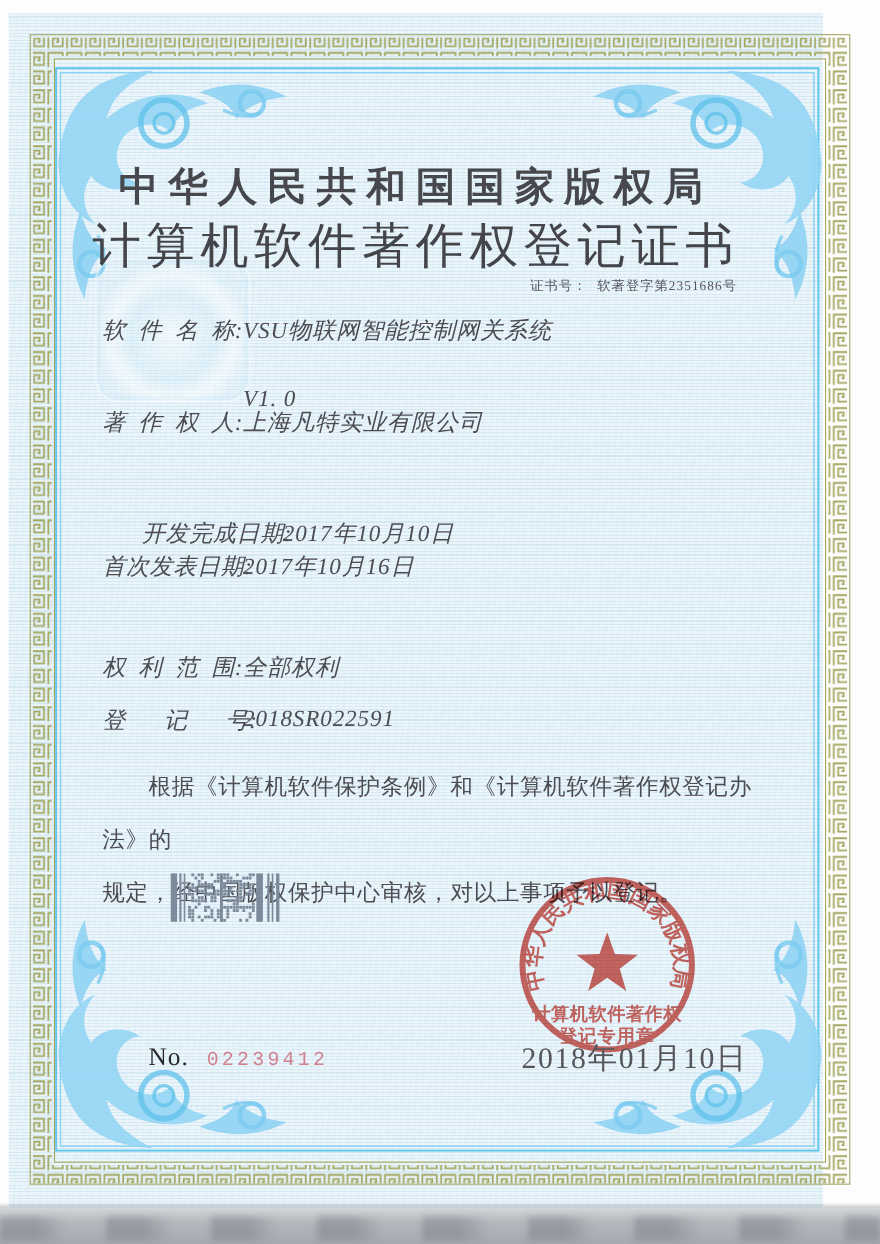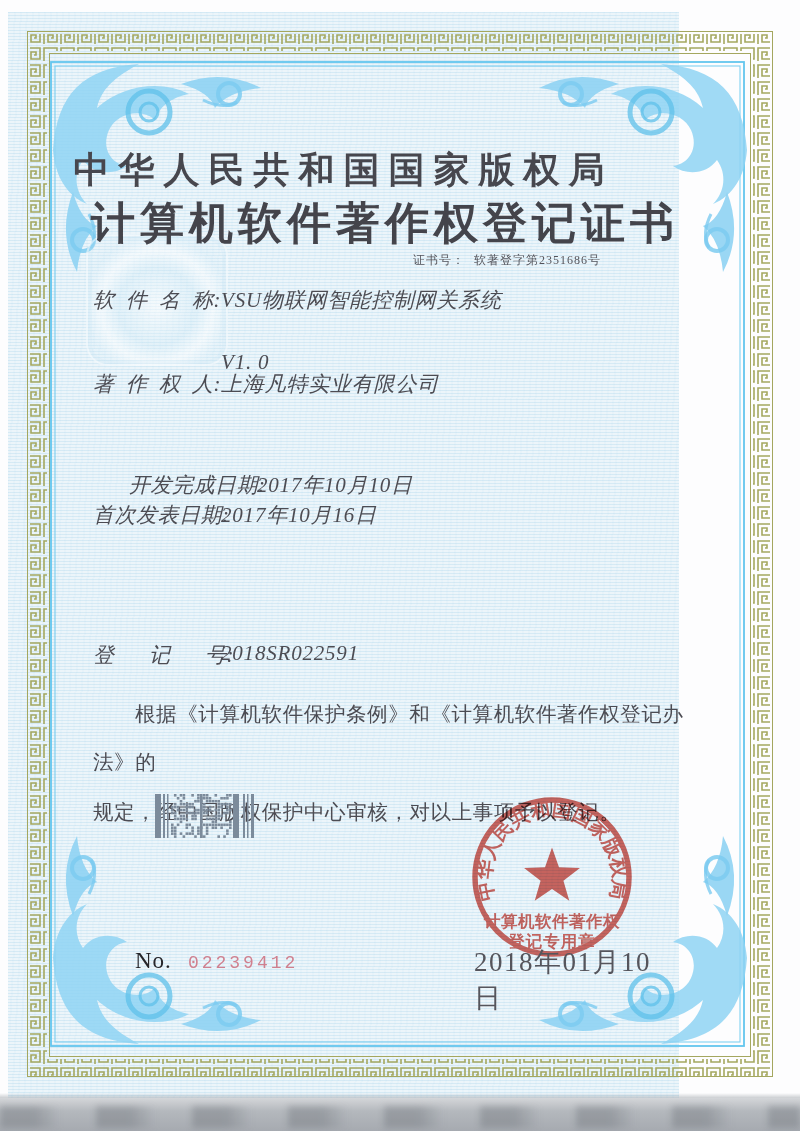--- a/index.html
+++ b/index.html
@@ -2,21 +2,21 @@
 <html><head>
 <meta charset="utf-8">
 <style>
   * { margin:0; padding:0; box-sizing:border-box; }
   html,body { width:800px; height:1131px; background:#fbfbfc; }
   body { font-family:"Liberation Serif","DejaVu Serif",serif; }
   .photo { position:relative; width:800px; height:1131px; overflow:hidden; background:#fdfdfe; }
 
   
   .paper {
-    position:absolute; left:8px; top:12px; width:671px; height:1086px;
+    position:absolute; left:8px; top:12px; width:740px; height:1086px;
     background-color:#ecf5fa;
     background-image:
       repeating-linear-gradient(180deg, rgba(124,190,224,0.20) 0px, rgba(124,190,224,0.20) 1px, rgba(255,255,255,0) 1px, rgba(255,255,255,0) 3px),
       repeating-linear-gradient(93deg, rgba(150,205,235,0.06) 0px, rgba(150,205,235,0.06) 2px, rgba(255,255,255,0) 2px, rgba(255,255,255,0) 6px);
   }
   .deco-svg { position:absolute; left:0; top:0; }
 
   
   .watermark {
     position:absolute; left:78px; top:222px; width:142px; height:132px;
@@ -25,22 +25,22 @@
     box-shadow: inset 0 0 0 2px rgba(255,255,255,0.55), inset 0 0 0 6px rgba(198,228,243,0.25);
     opacity:.9;
   }
 
   
   .authority {
     position:absolute; left:0; right:0; top:134px; text-align:center;
     font-size:36px; font-weight:bold; letter-spacing:9px; color:#47474e;
   }
   .cert-title {
-    position:absolute; left:0; right:0; top:182px; text-align:right;
-    font-size:44px; font-weight:bold; letter-spacing:5px; color:#44444b;
+    position:absolute; left:0; right:0; top:182px; text-align:center;
+    font-size:44px; font-weight:normal; letter-spacing:5px; color:#44444b;
   }
   .certno-row {
     position:absolute; right:78px; top:240px;
     font-size:12px; color:#54545b; letter-spacing:1px;
   }
   .certno-row .lbl { margin-right:9px; }
 
   .field-row { position:absolute; left:85px; width:620px; height:30px; font-size:21px; color:#4c4c53;font-style:italic; }
   .field-row .lab { position:absolute; left:0; top:0; white-space:pre; letter-spacing:0.5px; }
   .field-row .val { position:absolute; left:128px; top:0; letter-spacing:0.8px; }
@@ -49,21 +49,21 @@
   .row-f3 { top:459px;margin-left:36px; }
   .row-f4 { top:489px; }
   .row-f5 { top:537px; }
   .row-f6 { top:581px; }
   .row-f7 { top:629px;text-align:right; }
 
   .statement {
     position:absolute; left:85px; top:680px; width:624px;
     font-size:20.5px; line-height:48px; color:#4c4c53; letter-spacing:0.6px;
   }
-  .statement .line1 { text-indent:2.05em;font-family:Liberation Mono, monospace; }
+  .statement .line1 { text-indent:2.05em; }
 
   
   .barcode { position:absolute; left:147px; top:781px; }
 
   
   .seal { position:absolute; left:429px; top:750px; mix-blend-mode:multiply; opacity:.88; }
   .seal-date {
     position:absolute; left:466px; top:932px;
     font-size:27px; color:#55555c; letter-spacing:1.5px; z-index:1;
   }
@@ -147,20 +147,24 @@
       <span class="lab">著  作  权  人:</span>
       <span class="val">上海凡特实业有限公司</span>
     </div>
     <div class="field-row row-f3">
       <span class="lab">开发完成日期:</span>
       <span class="val">2017年10月10日</span>
     </div>
     <div class="field-row row-f4">
       <span class="lab">首次发表日期:</span>
       <span class="val">2017年10月16日</span>
+    </div>
+    <div class="field-row row-f6">
+      <span class="lab">权  利  范  围:</span>
+      <span class="val">全部权利</span>
     </div>
     <div class="field-row row-f7">
       <span class="lab">登      记      号:</span>
       <span class="val">2018SR022591</span>
     </div>
 
     <div class="statement">
       <div class="line1">根据《计算机软件保护条例》和《计算机软件著作权登记办法》的</div>
       <div class="line2">规定，经中国版权保护中心审核，对以上事项予以登记。</div>
     </div>

